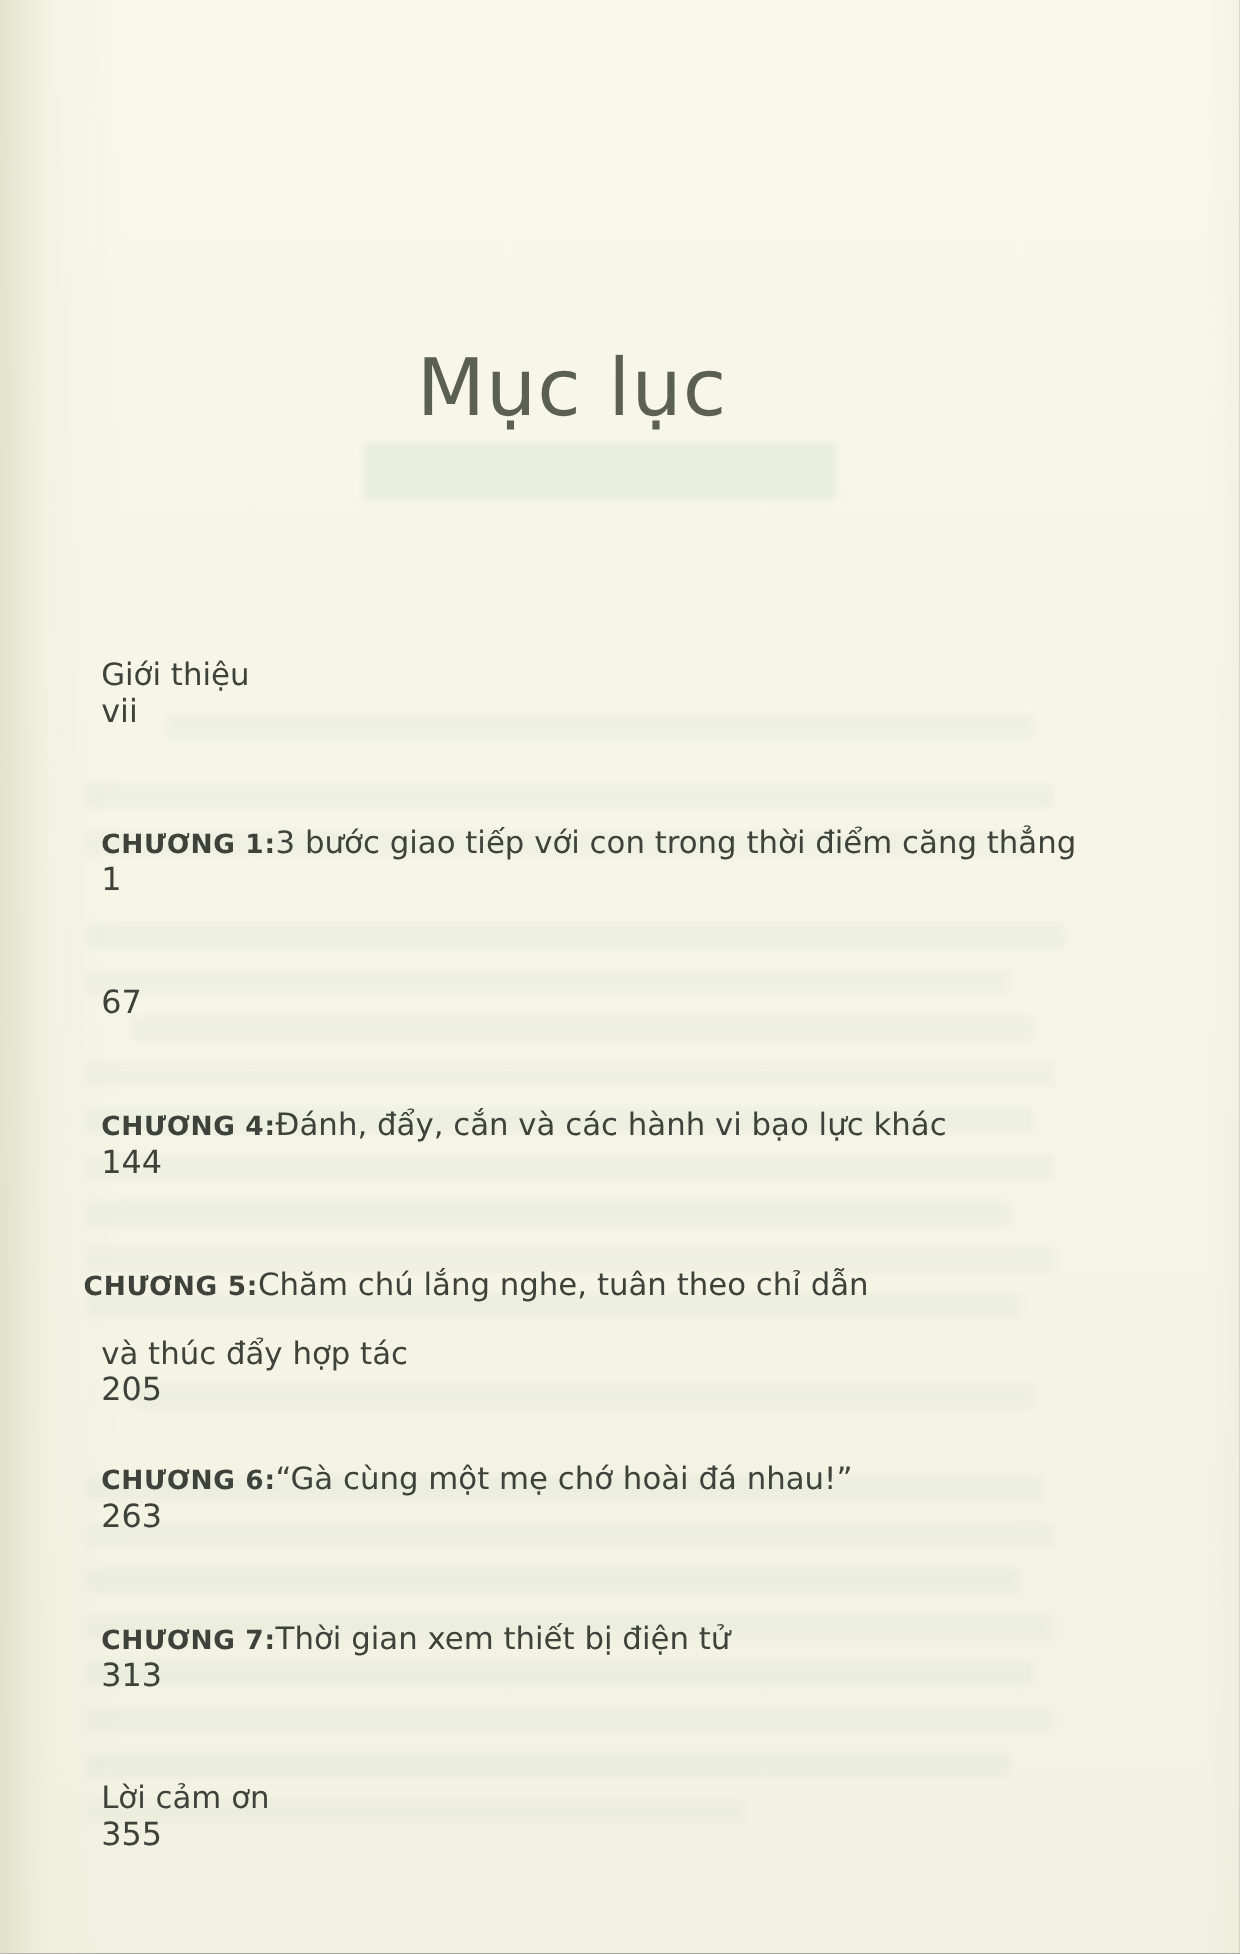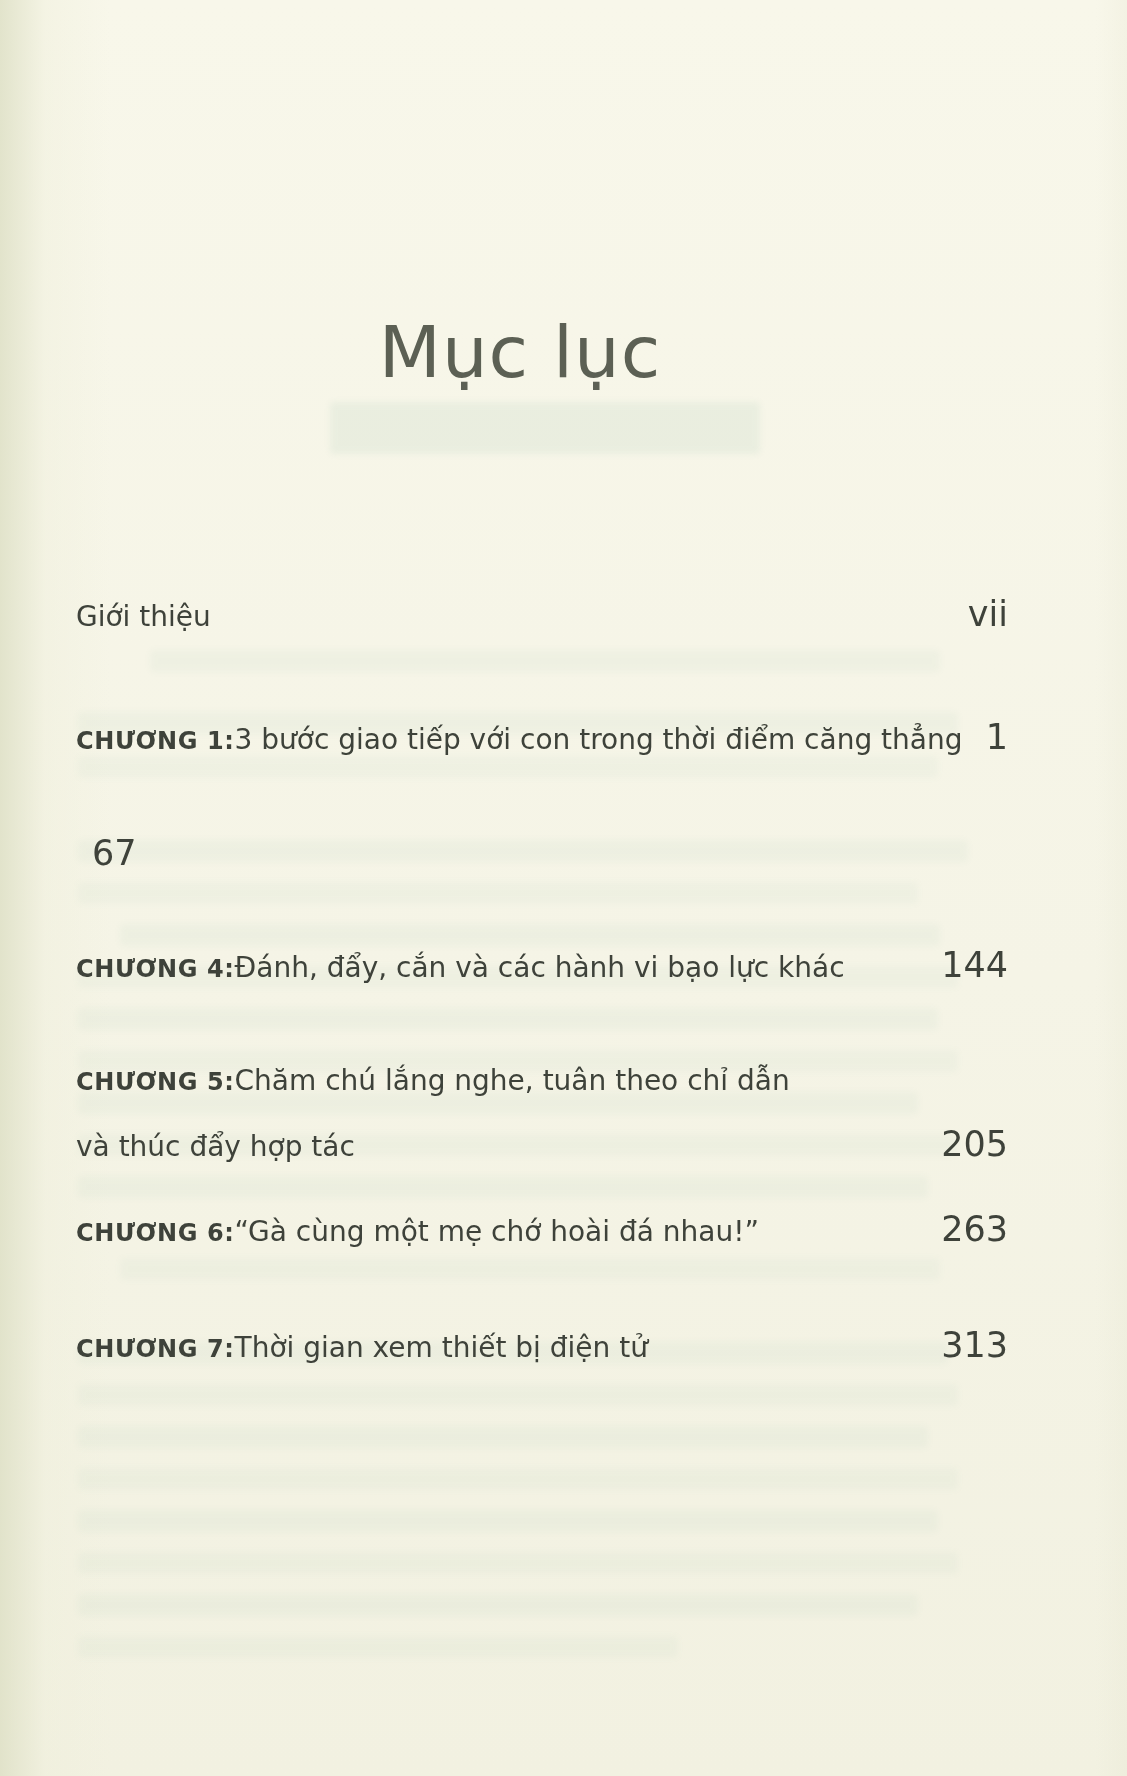--- a/index.html
+++ b/index.html
@@ -48,29 +48,30 @@
     width: 932px;
     font-size: 28px;
   }
   .toc-row { margin-bottom: 50px; }
   .toc-row:first-child { margin-bottom: 58px; }
   .line {
     display: flex;
     justify-content: space-between;
     align-items: baseline;
     line-height: 32px;
+    flex-direction: column;
   }
   .entry-label { white-space: nowrap; }
   .prefix {
     font-weight: bold;
     font-size: 24px;
     letter-spacing: 0.6px;
   }
   .pagenum, .pagenum2 {
-    font-size: 35px;
+    font-size: 29px;
     margin-left: 16px;
     flex: 0 0 auto;
   }
   .line2 { margin-top: 30px; justify-content: space-between; }
 </style>
 </head>
 <body>
 
 <div class="page">
   <div class="ghost-layer">
@@ -161,14 +162,24 @@
       <div class="toc-row">
     <div class="line line1">
       <span class="entry-label"><b class="prefix">CHƯƠNG 7:</b><span class="label-text">Thời gian xem thiết bị điện tử</span></span>
       <span class="pagenum">313</span>
     </div>
     <div class="line line2" hidden="">
       <span class="label-text2"></span>
       <span class="pagenum2"></span>
     </div>
   </div>
+      <div class="toc-row">
+    <div class="line line1">
+      <span class="entry-label"><span class="label-text">Lời cảm ơn</span></span>
+      <span class="pagenum">355</span>
+    </div>
+    <div class="line line2" hidden="">
+      <span class="label-text2"></span>
+      <span class="pagenum2"></span>
+    </div>
+  </div>
     </div>
 </div>
 
 </body></html>

